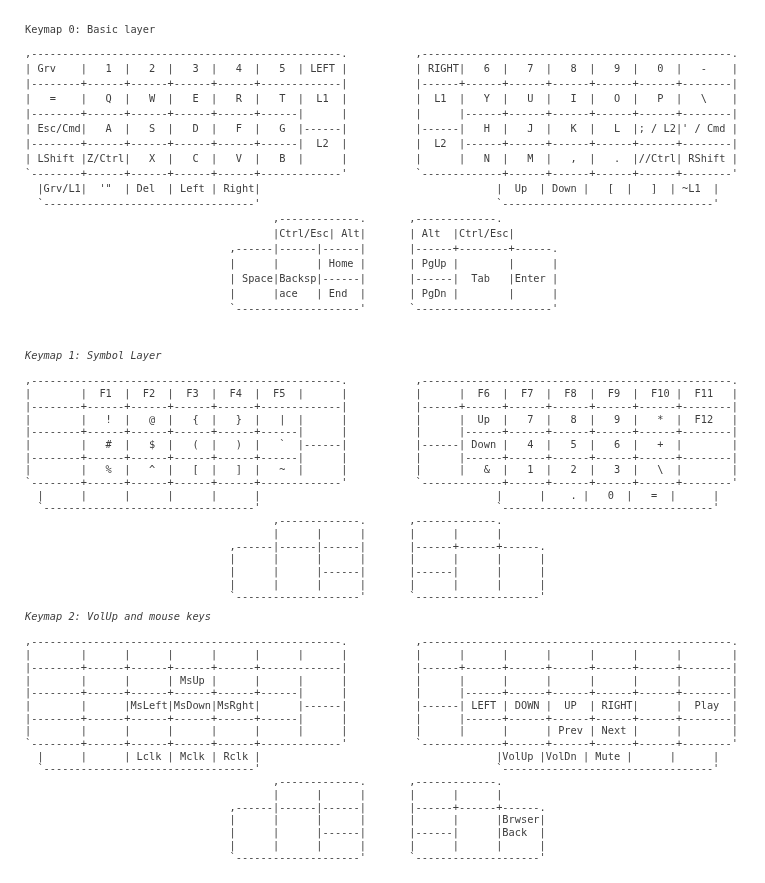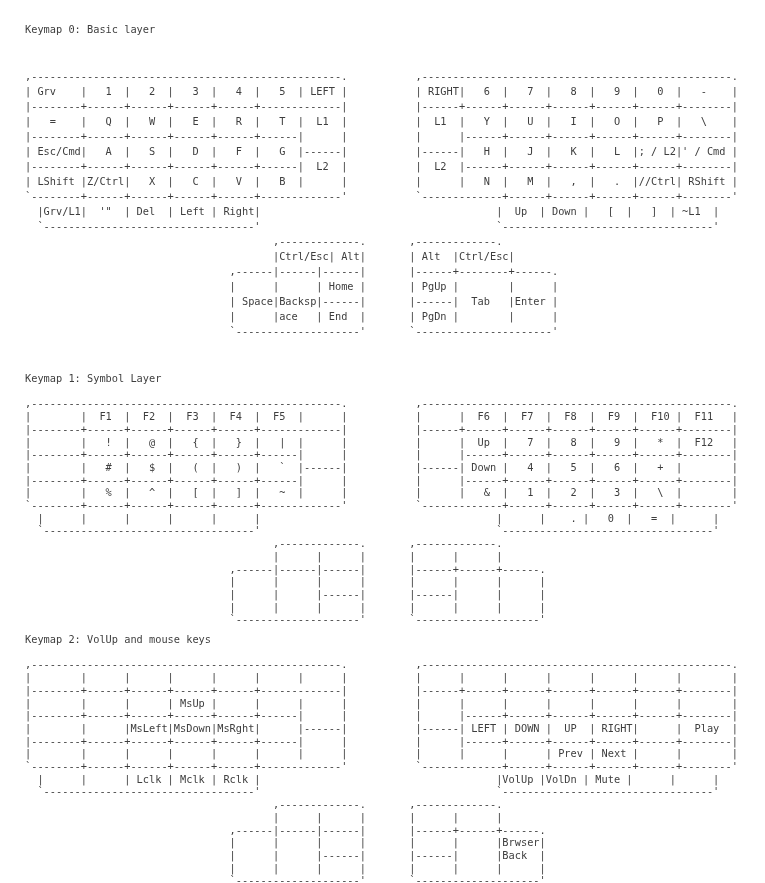--- a/index.html
+++ b/index.html
@@ -23,23 +23,23 @@
     white-space: pre;
     font-weight: normal;
     margin: 0;
   }
   .keymap-art {
     font: inherit;
     white-space: pre;
     margin: 0;
   }
   
-  .s0 .keymap-title { line-height: 15px; margin-bottom: 32px; }
+  .s0 .keymap-title { line-height: 15px; margin-bottom: 9px; }
   .s0 .keymap-art   { line-height: 15px; }
-  .s1 .keymap-title, .s2 .keymap-title { line-height: 12.7px; margin-bottom: 12.7px; }
+  .s1 .keymap-title, .s2 .keymap-title { line-height: 12.7px; margin-bottom: 12.7px; font-style: italic; }
   .s1 .keymap-art,   .s2 .keymap-art   { line-height: 12.7px; }
   .s0 { margin-bottom: 33px; }
   .s1 { margin-bottom: 7px; }
   .s2 { margin-bottom: 0; }
 </style>
 </head>
 <body>
 
 <div class="doc">
 

